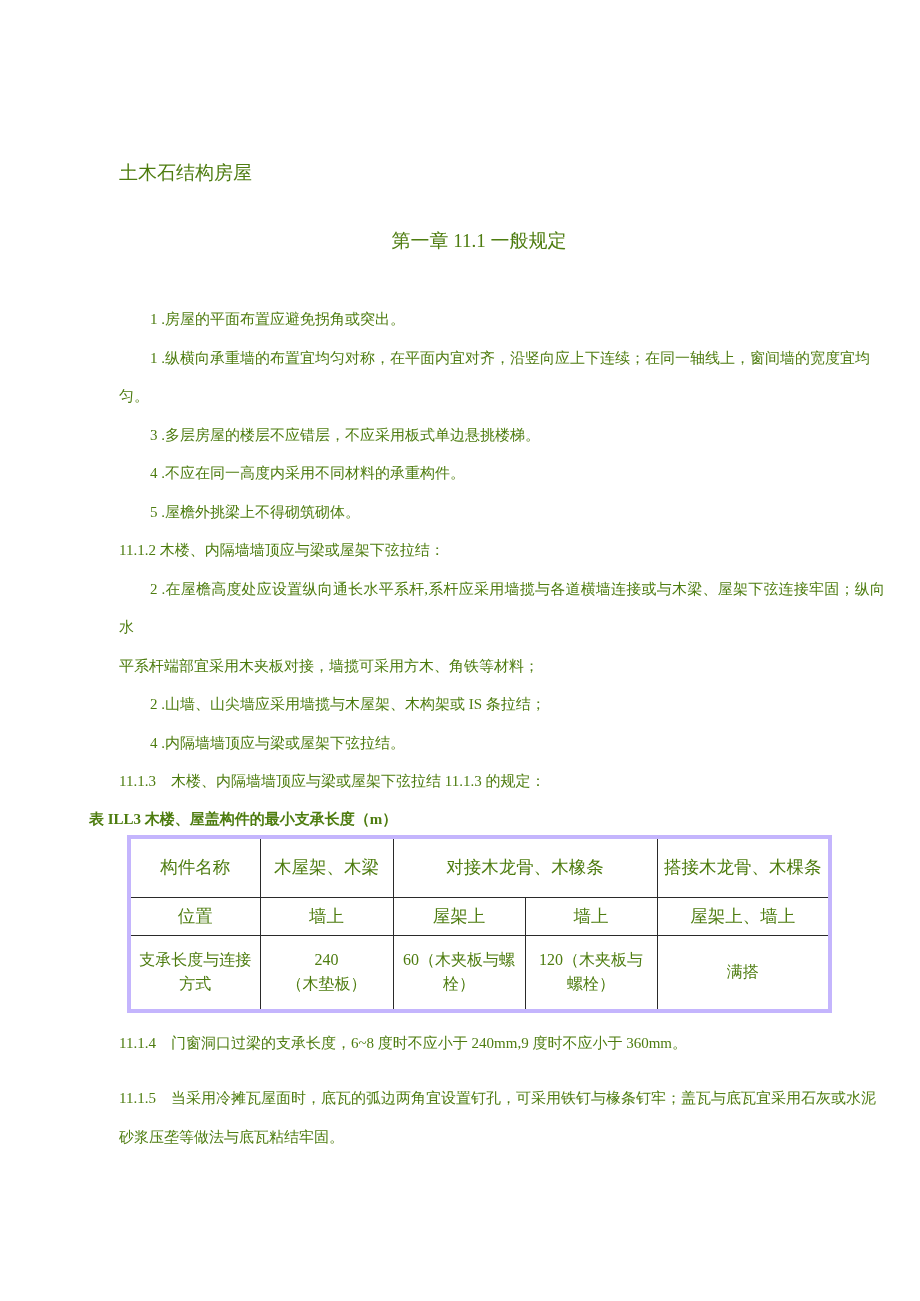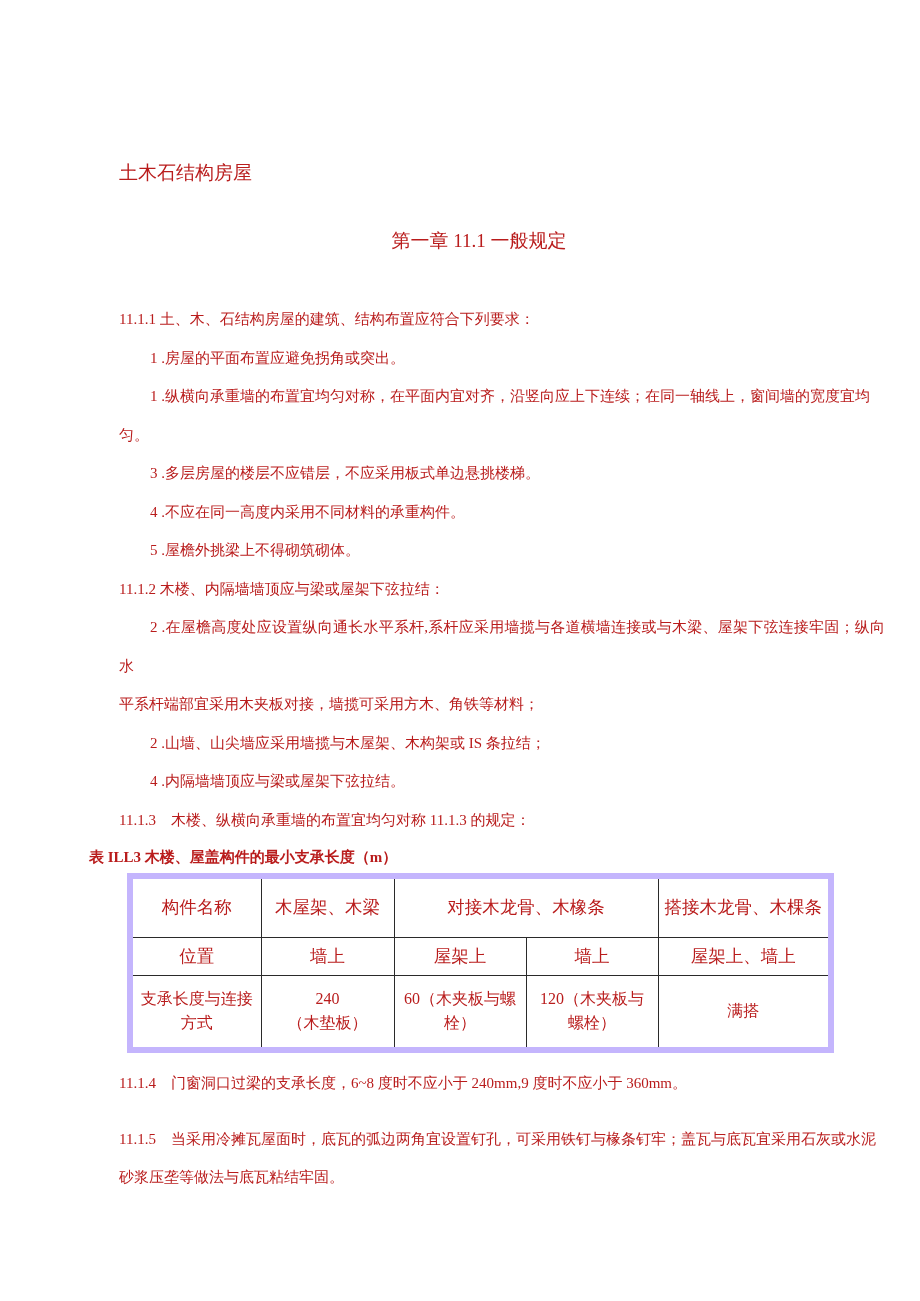--- a/index.html
+++ b/index.html
@@ -1,21 +1,21 @@
 <!DOCTYPE html>
 <html><head>
 <meta charset="utf-8">
 <style>
   html, body { margin: 0; padding: 0; background: #ffffff; }
   .page {
     position: relative;
     width: 920px;
     height: 1301px;
     background: #ffffff;
-    color: #b91c1c;
+    color: #4d7c0f;
     font-family: "Liberation Serif", "DejaVu Serif", serif;
     overflow: hidden;
   }
   .content {
     position: absolute;
     left: 119px;
     top: 0;
     width: 766px;
   }
   .doc-title {
@@ -48,21 +48,21 @@
     font-size: 15px;
     font-weight: 700;
     line-height: 22px;
     position: relative;
     left: -38px;
   }
   table.support-table {
     margin: 5px 8px 0 8px;
     border-collapse: collapse;
     table-layout: fixed;
-    border: 6px solid #c4b5fd;
+    border: 4px solid #c4b5fd;
     padding-left: 32px;
   }
   table.support-table td {
     border: 1px solid #2a2a2a;
     text-align: center;
     vertical-align: middle;
     padding: 0 1px;
     font-size: 17.5px;
     line-height: 25px;
     white-space: pre-line;
@@ -80,33 +80,32 @@
 <body>
 
 <div class="page">
   <div class="content">
 
     <div class="doc-title">土木石结构房屋</div>
 
     <div class="chapter-heading">第一章 11.1 一般规定</div>
 
     <div class="sections" id="sections-before">
-        <p class="clause">11.1.1 土、木、石结构房屋的建筑、结构布置应符合下列要求：</p>
         <p class="item">1 .房屋的平面布置应避免拐角或突出。</p>
         <p class="item">1 .纵横向承重墙的布置宜均匀对称，在平面内宜对齐，沿竖向应上下连续；在同一轴线上，窗间墙的宽度宜均
 匀。</p>
         <p class="item">3 .多层房屋的楼层不应错层，不应采用板式单边悬挑楼梯。</p>
         <p class="item">4 .不应在同一高度内采用不同材料的承重构件。</p>
         <p class="item">5 .屋檐外挑梁上不得砌筑砌体。</p>
         <p class="clause">11.1.2 木楼、内隔墙墙顶应与梁或屋架下弦拉结：</p>
         <p class="item">2 .在屋檐高度处应设置纵向通长水平系杆,系杆应采用墙揽与各道横墙连接或与木梁、屋架下弦连接牢固；纵向水
 平系杆端部宜采用木夹板对接，墙揽可采用方木、角铁等材料；</p>
         <p class="item">2 .山墙、山尖墙应采用墙揽与木屋架、木构架或 IS 条拉结；</p>
         <p class="item">4 .内隔墙墙顶应与梁或屋架下弦拉结。</p>
-        <p class="clause">11.1.3　木楼、纵横向承重墙的布置宜均匀对称 11.1.3 的规定：</p>
+        <p class="clause">11.1.3　木楼、内隔墙墙顶应与梁或屋架下弦拉结 11.1.3 的规定：</p>
       </div>
 
     <div class="table-caption">表 ILL3 木楼、屋盖构件的最小支承长度（m）</div>
 
     <table class="support-table">
       <colgroup>
         <col style="width:131px">
         <col style="width:133px">
         <col style="width:132px">
         <col style="width:132px">

